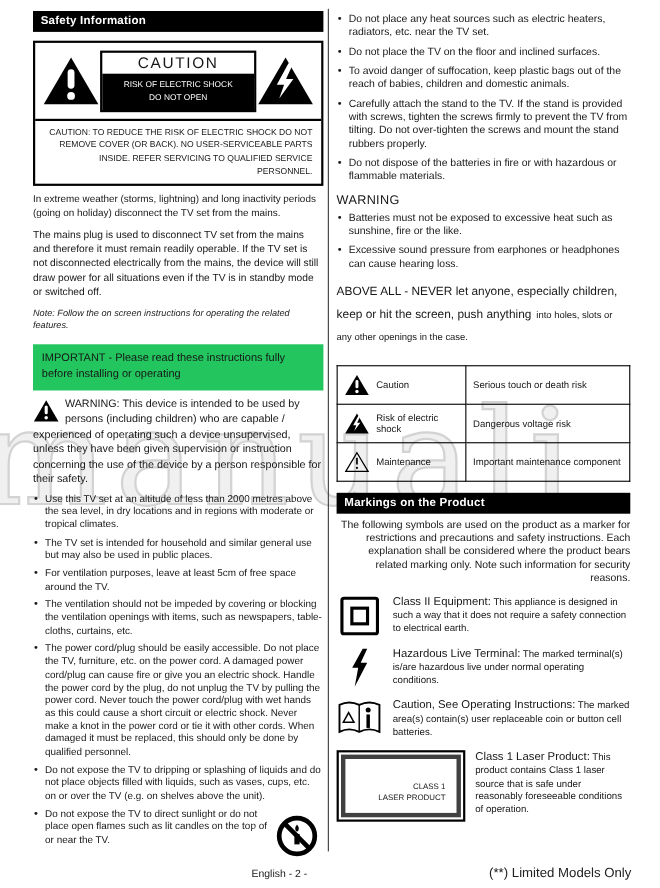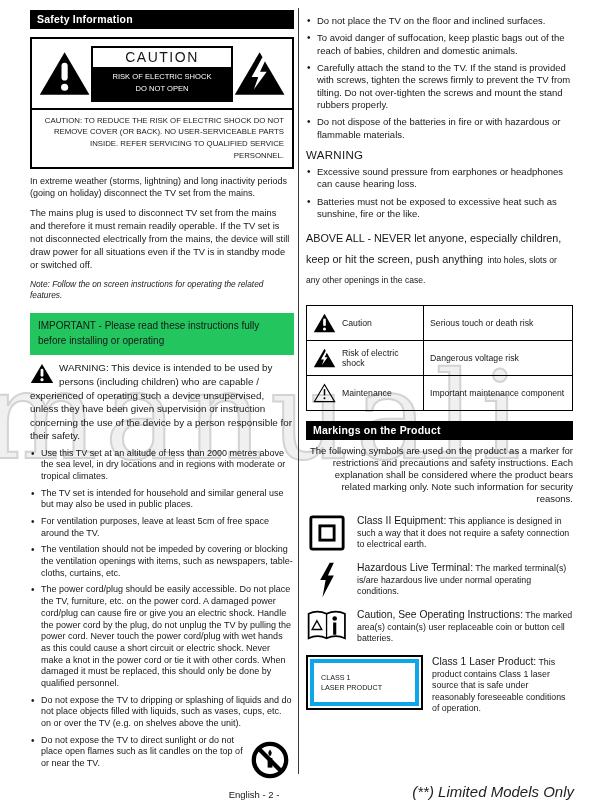--- a/index.html
+++ b/index.html
@@ -54,25 +54,25 @@
 
   .col-right .black-bar{margin-top:10px;}
   .markings-intro{font-size:9.5px;line-height:1.27;margin:5px 0 0;text-align:right;}
 
   .mark-item{display:flex;gap:9px;margin-top:9px;align-items:flex-start;}
   .mark-icon{flex:0 0 42px;display:flex;justify-content:center;}
   .mark-text{font-size:8.8px;line-height:1.32;}
   .mark-text .lead{font-size:10.3px;}
   .laser-item{margin-top:10px;}
   .laser-box{border:2px solid #000;padding:2px;display:inline-block;background:#fff;flex:0 0 auto;}
-  .laser-inner{border:4px solid #0ea5e9;padding:10px 10px 9px 7px;font-size:7.2px;line-height:1.4;min-width:84px;}
+  .laser-inner{border:4px solid #404040;padding:20px 10px 9px 7px;font-size:7.2px;line-height:1.4;min-width:84px;text-align:right;}
   .laser-gap{flex:0 0 110px;display:flex;justify-content:flex-start;}
 
   .footer-center{position:absolute;left:184px;width:140px;bottom:7px;text-align:center;font-size:9.5px;z-index:1;}
-  .footer-right{position:absolute;right:26px;bottom:7px;font-size:15px;font-style:italic;z-index:1;color:#222;}
+  .footer-right{position:absolute;right:26px;bottom:7px;font-size:12px;z-index:1;color:#222;}
 </style>
 </head>
 <body>
 
 <div class="page">
 
   <svg class="watermark" width="620" height="175" aria-hidden="true">
     <text x="0" y="130">manuali</text>
   </svg>
 
@@ -134,31 +134,32 @@
           <rect x="18.5" y="19" width="5" height="10" fill="#000"></rect>
           <path d="M21 10 q3.5 4.5 0 7 q-3.5 -2.5 0 -7" fill="#000"></path>
         </svg>
       </li>
     </ul>
   </div>
 
   <div class="col col-right">
 
     <ul class="blist" style="margin-top:0">
+      <li style="margin-top:2px">Do not place any heat sources such as electric heaters, radiators, etc. near the TV set.</li>
       <li>Do not place the TV on the floor and inclined surfaces.</li>
       <li>To avoid danger of suffocation, keep plastic bags out of the reach of babies, children and domestic animals.</li>
       <li>Carefully attach the stand to the TV. If the stand is provided with screws, tighten the screws firmly to prevent the TV from tilting. Do not over-tighten the screws and mount the stand rubbers properly.</li>
       <li>Do not dispose of the batteries in fire or with hazardous or flammable materials.</li>
     </ul>
 
     <div class="warning-title">WARNING</div>
 
     <ul class="blist">
+      <li>Batteries must not be exposed to excessive heat such as sunshine, fire or the like.</li>
       <li>Excessive sound pressure from earphones or headphones can cause hearing loss.</li>
-      <li>Batteries must not be exposed to excessive heat such as sunshine, fire or the like.</li>
     </ul>
 
     <p class="above-all">
       <span class="lead">ABOVE ALL - NEVER let anyone, especially children, keep or hit the screen, push anything</span>
       <span class="rest">into holes, slots or any other openings in the case.</span>
     </p>
 
     <table class="risk">
       <tbody>
           <tr>

